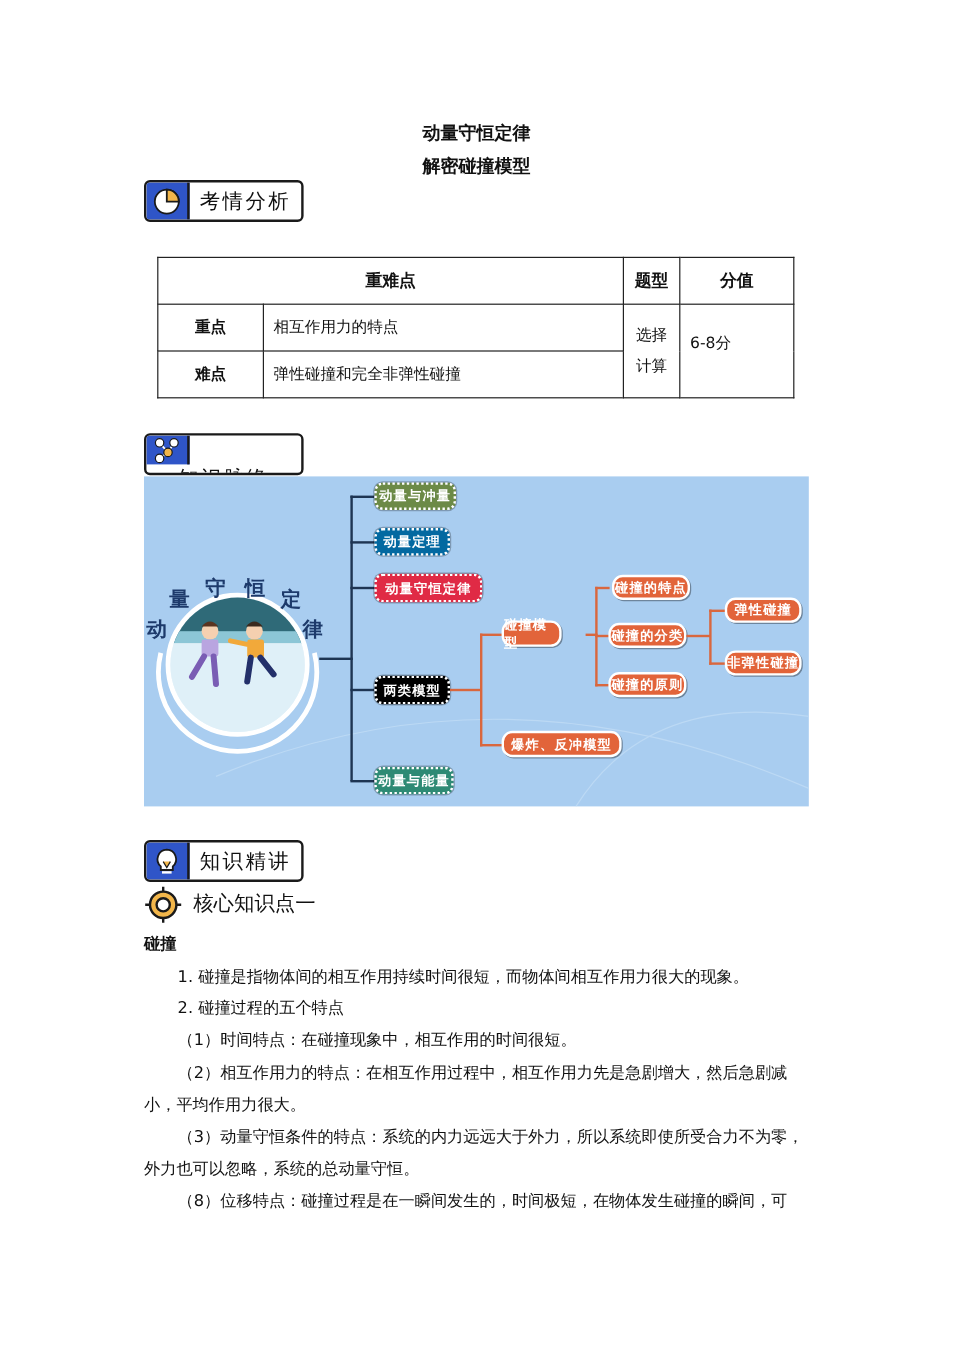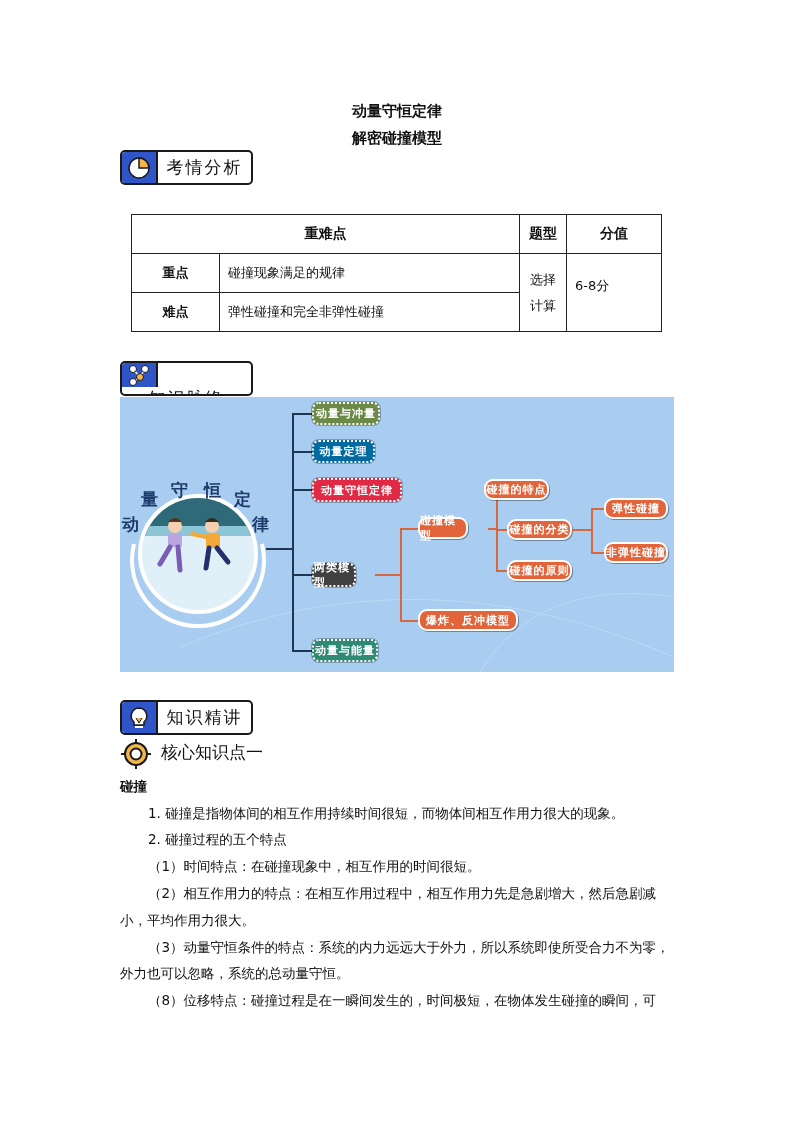--- a/index.html
+++ b/index.html
@@ -55,21 +55,21 @@
 
 <table class="kt">
   <tbody>
       <tr>
     <td class="hd" colspan="2">重难点</td>
     <td class="hd" style="width:46px;">题型</td>
     <td class="hd" style="width:94px;">分值</td>
   </tr>
   <tr>
     <td class="rh">重点</td>
-    <td class="rc">碰撞现象满足的规律</td>
+    <td class="rc">相互作用力的特点</td>
     <td rowspan="2" style="text-align:center; line-height:26px;">
       <div>选择</div>
       <div>计算</div>
     </td>
     <td rowspan="2" style="padding-left:8px; padding-bottom:14px;">6-8分</td>
   </tr>
   <tr>
     <td class="rh">难点</td>
     <td class="rc">弹性碰撞和完全非弹性碰撞</td>
   </tr>
@@ -132,38 +132,38 @@
   <div class="ln navy" style="left:172px;top:16px;width:2px;height:238px;"></div>
   <div class="ln navy" style="left:172px;top:16px;width:20px;height:2px;"></div>
   <div class="ln navy" style="left:172px;top:54px;width:20px;height:2px;"></div>
   <div class="ln navy" style="left:172px;top:92px;width:20px;height:2px;"></div>
   <div class="ln navy" style="left:172px;top:177px;width:20px;height:2px;"></div>
   <div class="ln navy" style="left:172px;top:253px;width:20px;height:2px;"></div>
 
   <div class="node dotted" style="left:192px;top:5px;width:68px;height:23px;background:#6c8a47;">动量与冲量</div>
   <div class="node dotted" style="left:192px;top:43px;width:63px;height:23px;background:#0369a1;">动量定理</div>
   <div class="node dotted" style="left:192px;top:81px;width:90px;height:24px;background:#e02a45;">动量守恒定律</div>
-  <div class="node dotted" style="left:192px;top:166px;width:44px;height:24px;background:#404040;">两类模型</div>
+  <div class="node dotted" style="left:192px;top:166px;width:63px;height:24px;background:#000000;">两类模型</div>
   <div class="node dotted" style="left:192px;top:242px;width:66px;height:23px;background:#2e8a74;">动量与能量</div>
 
   <div class="ln org" style="left:255px;top:177px;width:26px;height:2px;"></div>
   <div class="ln org" style="left:280px;top:131px;width:2px;height:94px;"></div>
   <div class="ln org" style="left:280px;top:131px;width:20px;height:2px;"></div>
   <div class="ln org" style="left:280px;top:223px;width:20px;height:2px;"></div>
 
   <div class="node orng" style="left:298px;top:120px;width:50px;height:22px;">碰撞模型</div>
   <div class="node orng" style="left:298px;top:212px;width:100px;height:22px;">爆炸、反冲模型</div>
 
   <div class="ln org" style="left:368px;top:131px;width:10px;height:2px;"></div>
   <div class="ln org" style="left:376px;top:92px;width:2px;height:83px;"></div>
   <div class="ln org" style="left:376px;top:92px;width:12px;height:2px;"></div>
   <div class="ln org" style="left:376px;top:132px;width:12px;height:2px;"></div>
   <div class="ln org" style="left:376px;top:173px;width:12px;height:2px;"></div>
 
-  <div class="node orng" style="left:364px;top:82px;width:65px;height:21px;">碰撞的特点</div>
+  <div class="node orng" style="left:390px;top:82px;width:65px;height:21px;">碰撞的特点</div>
   <div class="node orng" style="left:387px;top:122px;width:65px;height:21px;">碰撞的分类</div>
   <div class="node orng" style="left:387px;top:163px;width:65px;height:21px;">碰撞的原则</div>
 
   <div class="ln org" style="left:452px;top:132px;width:20px;height:2px;"></div>
   <div class="ln org" style="left:471px;top:111px;width:2px;height:46px;"></div>
   <div class="ln org" style="left:471px;top:111px;width:14px;height:2px;"></div>
   <div class="ln org" style="left:471px;top:155px;width:14px;height:2px;"></div>
 
   <div class="node orng" style="left:484px;top:101px;width:64px;height:21px;">弹性碰撞</div>
   <div class="node orng" style="left:484px;top:145px;width:64px;height:21px;">非弹性碰撞</div>

